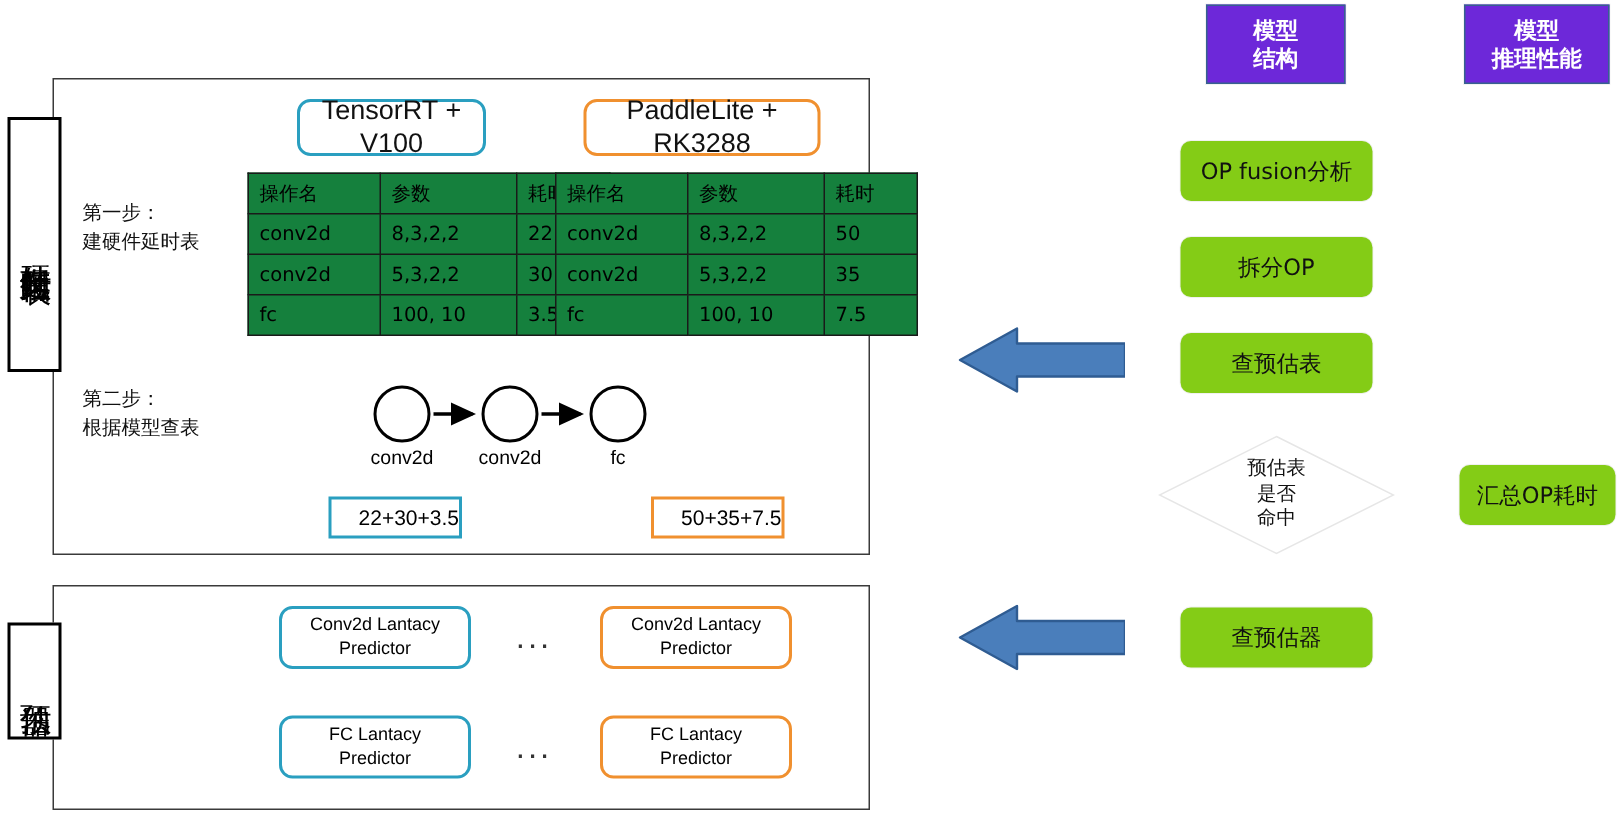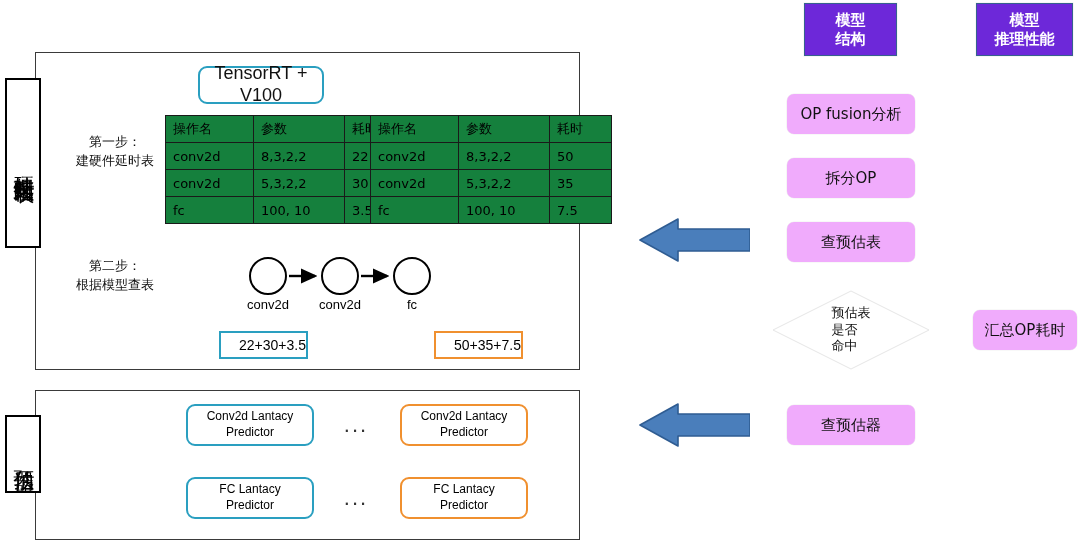--- a/index.html
+++ b/index.html
@@ -43,21 +43,20 @@
     letter-spacing: 1px;
     font-weight: 400;
     white-space: nowrap;
     font-family: "DejaVu Sans", "Liberation Sans", sans-serif;
   }
 
   
   .step-label {
     font-size: 13px;
     line-height: 1.45;
-    text-align: center;
     font-family: Liberation Sans, sans-serif;
     color: #111;
   }
 
   
   .chip {
     border-radius: 9px;
     background: #ffffff;
     display: flex;
     align-items: center;
@@ -129,21 +128,21 @@
   .pred.orange { border: 2.5px solid #f0902f; }
 
   .ellipsis {
     font-size: 22px; letter-spacing: 2px;
     color: #333; text-align: center;
     font-family: "Liberation Sans", sans-serif;
   }
 
   
   .flow-box {
-    background: #f0abfc;
+    background: #84cc16;
     border-radius: 7px;
     display: flex; align-items: center; justify-content: center;
     text-align: center;
     font-size: 15px;
     line-height: 1.25;
     color: #111;
     font-family: "DejaVu Sans", "Liberation Sans", sans-serif;
     box-shadow: 0 0 0 0.6px rgba(0,0,0,0.06);
   }
   .flow-box.blue {
@@ -151,20 +150,21 @@
     border: 1.5px solid #36618f;
     border-radius: 0;
     color: #ffffff;
     font-size: 15px;
     font-weight: 700;
   }
   .diamond-wrap { position: absolute; }
   .diamond-text {
     position: absolute; inset: 0;
     display: flex; align-items: center; justify-content: center;
+    text-align: center;
     font-size: 13px; line-height: 1.28;
     color: #111;
     font-family: "DejaVu Sans", "Liberation Sans", sans-serif;
   }
 
   
   .blue-arrow { position: absolute; }
 </style>
 </head>
 <body>
@@ -212,20 +212,23 @@
         <td>30</td>
       </tr>
       <tr>
         <td>fc</td>
         <td>100, 10</td>
         <td>3.5</td>
       </tr>
     </tbody>
   </table>
 
+  <div class="abs chip orange" style="left:389px; top:66px; width:158px; height:38px;">
+    <span>PaddleLite + RK3288</span>
+  </div>
 
   <table class="lat abs" style="left:370px; top:115px;">
     <thead>
       <tr>
         <th class="c-op">操作名</th>
         <th class="c-par">参数</th>
         <th class="c-cost">耗时</th>
       </tr>
     </thead>
     <tbody>

